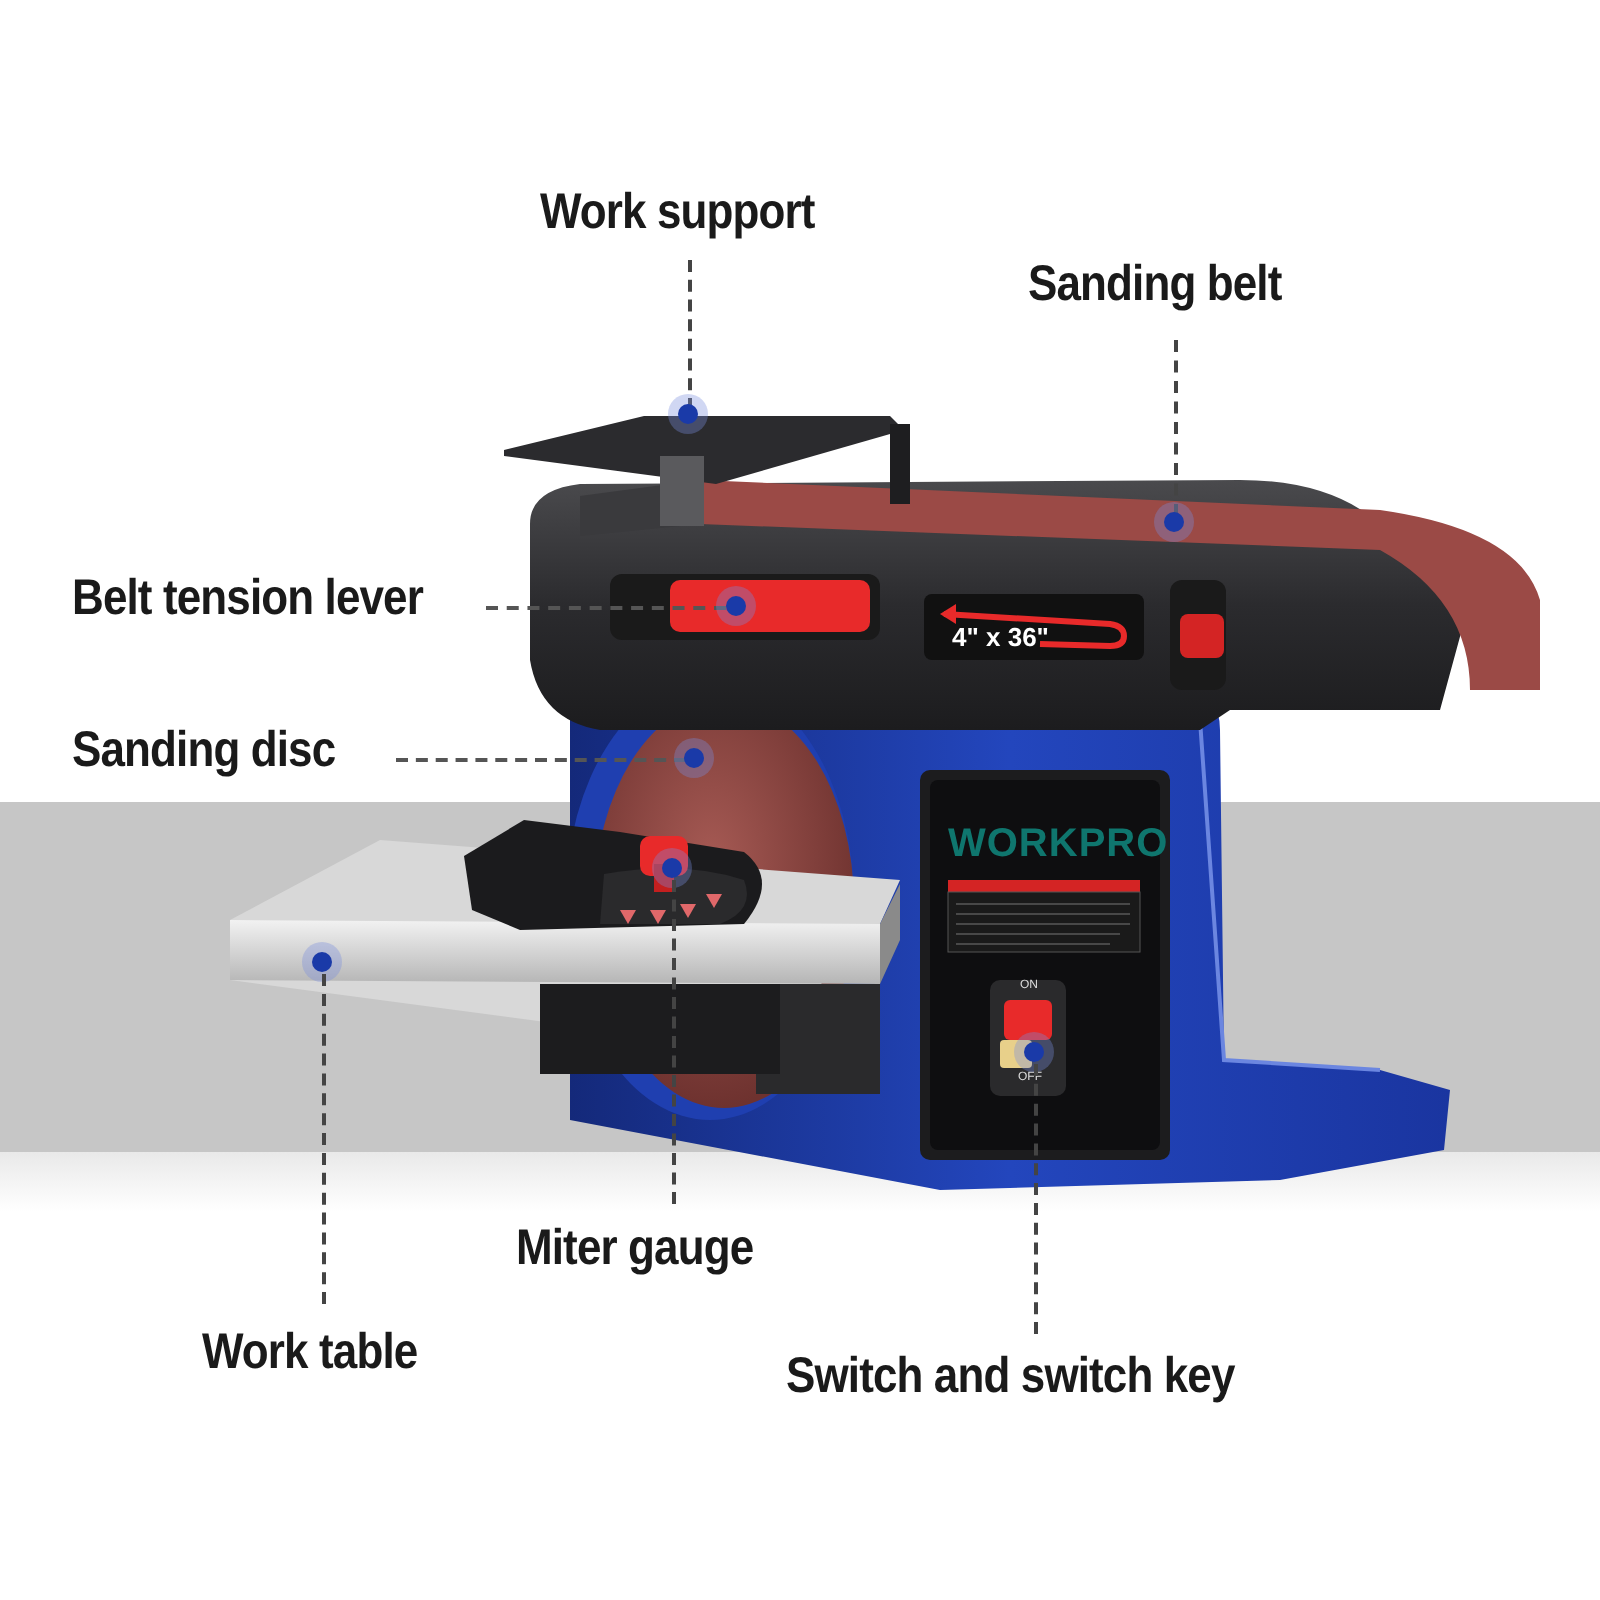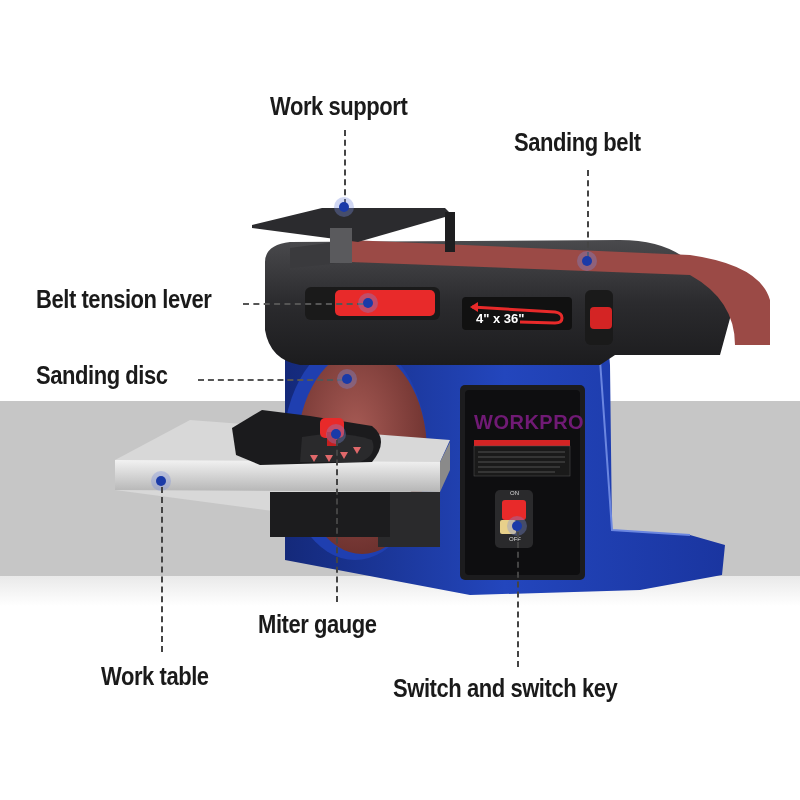--- a/index.html
+++ b/index.html
@@ -5,21 +5,21 @@
   html,body{margin:0;padding:0;}
   body{width:800px;height:800px;position:relative;overflow:hidden;background:#ffffff;font-family:"Liberation Sans",sans-serif;}
   .band{position:absolute;left:0;top:401px;width:800px;height:175px;background:#c6c6c6;}
   .floor{position:absolute;left:0;top:576px;width:800px;height:30px;background:linear-gradient(#e9e9e9,#ffffff);}
   .label{position:absolute;font-family:"Liberation Sans",sans-serif;font-weight:bold;font-size:25px;color:#1a1a1a;letter-spacing:-0.5px;white-space:nowrap;transform:scaleX(0.88);transform-origin:left center;}
   .vdash{position:absolute;width:0;border-left:2px dashed #444;}
   .hdash{position:absolute;height:0;border-top:2px dashed #555;}
   .dot{position:absolute;width:10px;height:10px;border-radius:50%;background:#1a3aa8;box-shadow:0 0 0 5px rgba(120,140,220,0.35);transform:translate(-50%,-50%);}
   svg{position:absolute;left:0;top:0;}
   .belt-badge-text{position:absolute;font-family:"Liberation Sans",sans-serif;font-weight:bold;font-size:13px;color:#fff;}
-  .brand{position:absolute;font-family:"Liberation Sans",sans-serif;font-weight:bold;font-size:20px;color:#701a75;letter-spacing:0.5px;}
+  .brand{position:absolute;font-family:"Liberation Sans",sans-serif;font-weight:bold;font-size:20px;color:#0f766e;letter-spacing:0.5px;}
   .onoff{position:absolute;font-family:"Liberation Sans",sans-serif;font-size:6px;color:#ddd;}
 </style>
 </head>
 <body>
 
 <div class="band"></div>
 <div class="floor"></div>
 
 <svg width="800" height="800" viewBox="0 0 800 800">
   <defs>

